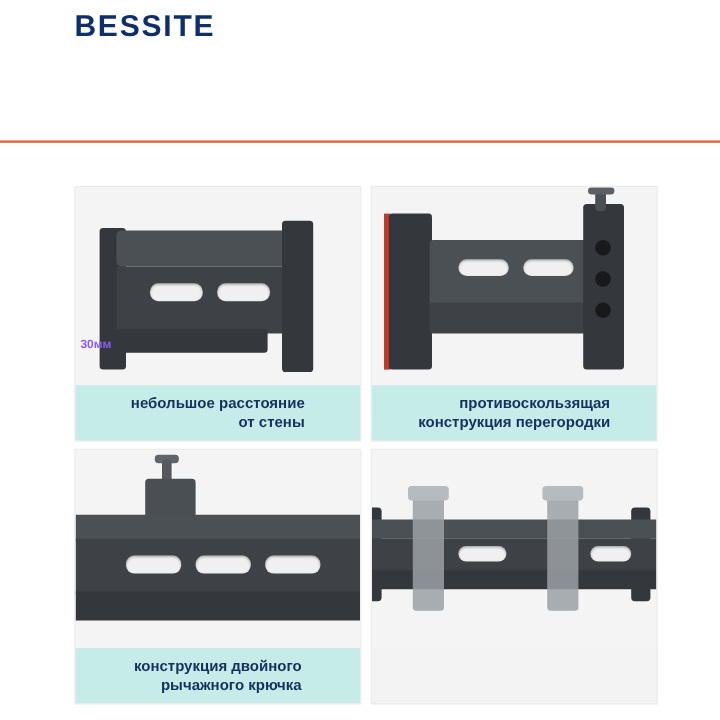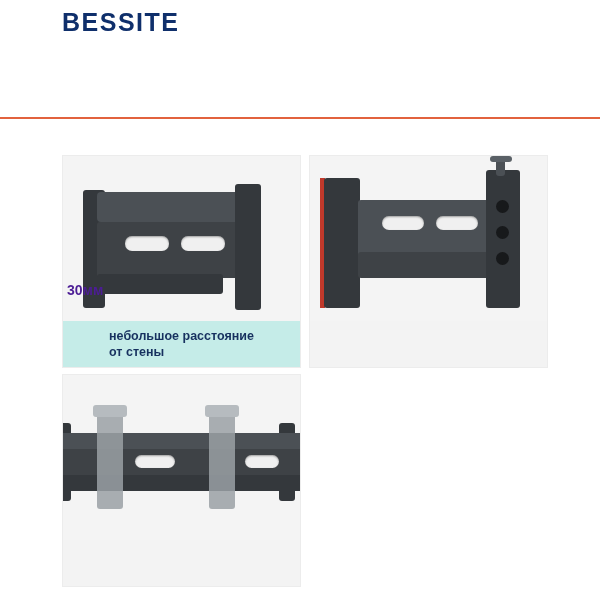--- a/index.html
+++ b/index.html
@@ -89,21 +89,21 @@
     bottom: 0;
     height: 46px;
     background: #c5ece8;
     color: #17315f;
     font-size: 12.5px;
     font-weight: bold;
     line-height: 16px;
     display: flex;
     align-items: center;
     justify-content: center;
-    text-align: left;
+    text-align: right;
     padding: 0 6px;
     box-sizing: border-box;
     white-space: pre-line;
   }
 
   
   .bar {
     position: absolute;
     background: #3e4246;
     border-radius: 3px;
@@ -121,22 +121,22 @@
     border-radius: 50%;
     background: #17191b;
   }
   .redline {
     position: absolute;
     background: #c0392b;
   }
 
   .dim-label {
     position: absolute;
-    color: #4c1d95;
-    font-size: 14px;
+    color: #8b5cf6;
+    font-size: 10px;
     font-weight: bold;
   }
 
   
   #p1 .plate-v {
     left: 20px; top: 34px; width: 22px; height: 118px;
   }
   #p1 .plate-v2 {
     left: 172px; top: 28px; width: 26px; height: 126px;
   }
@@ -260,22 +260,39 @@
         <div class="bar arm-low"></div>
         <div class="bar rear-plate dark"></div>
         <div class="bar bolt"></div>
         <div class="bar bolt-head"></div>
         <div class="slot s1"></div>
         <div class="slot s2"></div>
         <div class="hole h1"></div>
         <div class="hole h2"></div>
         <div class="hole h3"></div>
       </div>
+      <div class="caption">противоскользящая
+конструкция  перегородки</div>
     </div>
 
+    <div class="panel" id="p3">
+      <div class="photo">
+        <div class="bar hook-knob"></div>
+        <div class="bar hook-screw"></div>
+        <div class="bar hook-body"></div>
+        <div class="bar rail-top light"></div>
+        <div class="bar rail-main"></div>
+        <div class="bar rail-bottom dark"></div>
+        <div class="slot s1"></div>
+        <div class="slot s2"></div>
+        <div class="slot s3"></div>
+      </div>
+      <div class="caption">конструкция двойного
+рычажного крючка</div>
+    </div>
 
     <div class="panel" id="p4">
       <div class="photo">
         <div class="bar end-l dark"></div>
         <div class="bar end-r dark"></div>
         <div class="bar hbar-top light"></div>
         <div class="bar hbar-mid"></div>
         <div class="bar hbar-bot dark"></div>
         <div class="bar post-a"></div>
         <div class="bar cap-a"></div>

